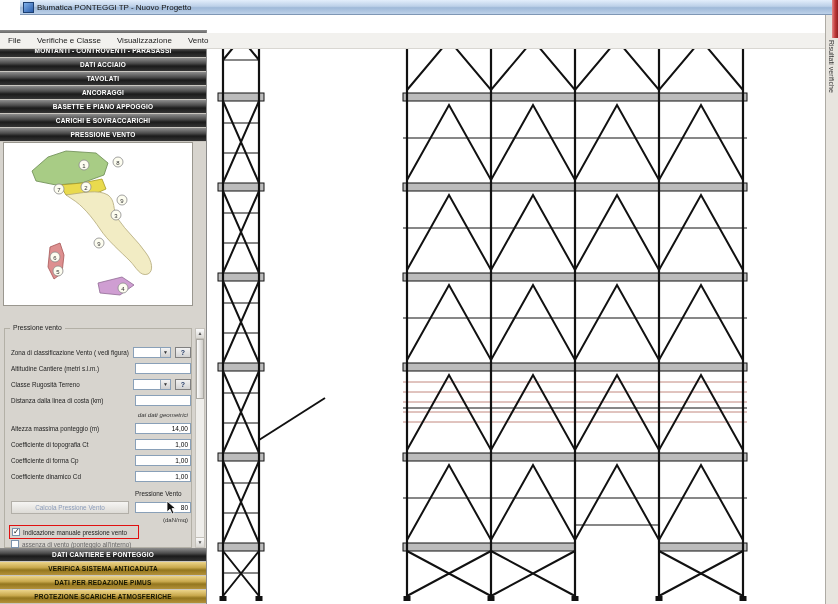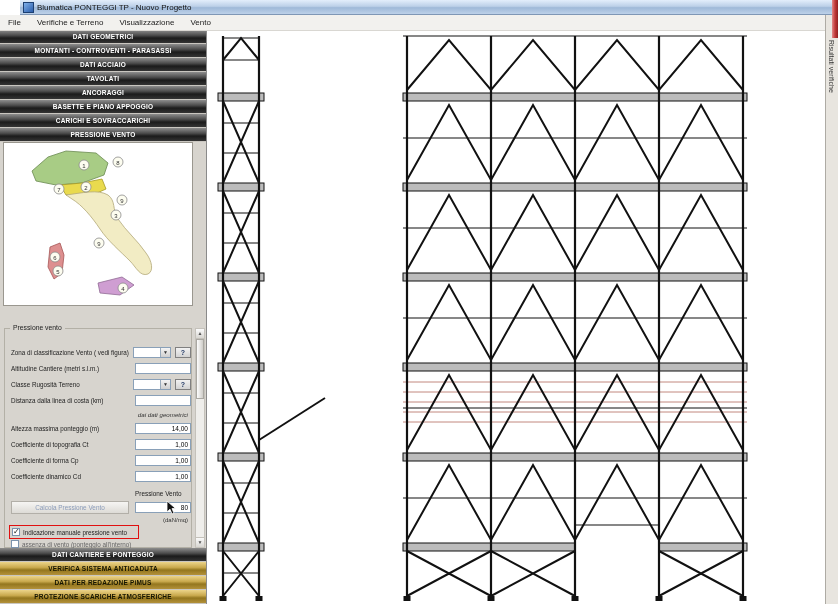--- a/index.html
+++ b/index.html
@@ -10,21 +10,21 @@
   .titlebar{position:absolute;top:0;left:0;right:0;height:14px;
     background:linear-gradient(180deg,#e3eefb 0%,#bcd0e8 45%,#9fb9d8 55%,#bdd1e9 100%);
     border-bottom:1px solid #7f97b5;display:flex;align-items:center;padding-left:3px;
     font-size:8px;color:#111;z-index:5;margin-left:20px;}
   .app-icon{width:9px;height:9px;border:1px solid #1c3f72;margin-right:3px;
     background:linear-gradient(135deg,#7fb0ea,#2a5caa);}
   .close-btn{position:absolute;right:0;top:0;width:6px;height:38px;z-index:9;
     background:linear-gradient(90deg,#e28a8a 0%,#c13a3a 50%,#8f1f1f 100%);}
 
   
-  .menubar{position:absolute;top:15px;left:0;right:13px;height:15px;background:#f2f1ee;
+  .menubar{position:absolute;top:33px;left:0;right:13px;height:15px;background:#f2f1ee;
     border-bottom:1px solid #d9d7d2;display:flex;align-items:center;font-size:8px;color:#222;z-index:4;}
   .menu-item{padding:0 8px;height:100%;display:flex;align-items:center;cursor:default;}
 
   
   .sidebar{position:absolute;top:30px;left:0;width:206px;bottom:0;background:#d7d4ce;z-index:3;}
   .nav-btn{height:13px;line-height:13px;border-bottom:1px solid #c9c6c0;text-align:center;
     font-size:6.5px;font-weight:bold;letter-spacing:.2px;color:#fff;cursor:pointer;
     background:linear-gradient(180deg,#8d8d8d 0%,#4d4d4d 40%,#1b1b1b 62%,#343434 100%);
     overflow:hidden;white-space:nowrap;}
   .nav-btn.gold{background:linear-gradient(180deg,#ecd489 0%,#c9a94d 42%,#94761e 62%,#b3913a 100%);
@@ -102,21 +102,21 @@
 <body>
 
 <div class="titlebar">
   <span class="app-icon"></span>
   <span>Blumatica PONTEGGI TP - Nuovo Progetto</span>
 </div>
 <div class="close-btn"></div>
 
 <div class="menubar">
   <span class="menu-item">File</span>
-  <span class="menu-item">Verifiche e Terreno</span>
+  <span class="menu-item">Verifiche e Classe</span>
   <span class="menu-item">Visualizzazione</span>
   <span class="menu-item">Vento</span>
 </div>
 
 <div class="sidebar">
 
   <div class="nav-btn">DATI GEOMETRICI</div>
   <div class="nav-btn">MONTANTI - CONTROVENTI - PARASASSI</div>
   <div class="nav-btn">DATI ACCIAIO</div>
   <div class="nav-btn">TAVOLATI</div>

